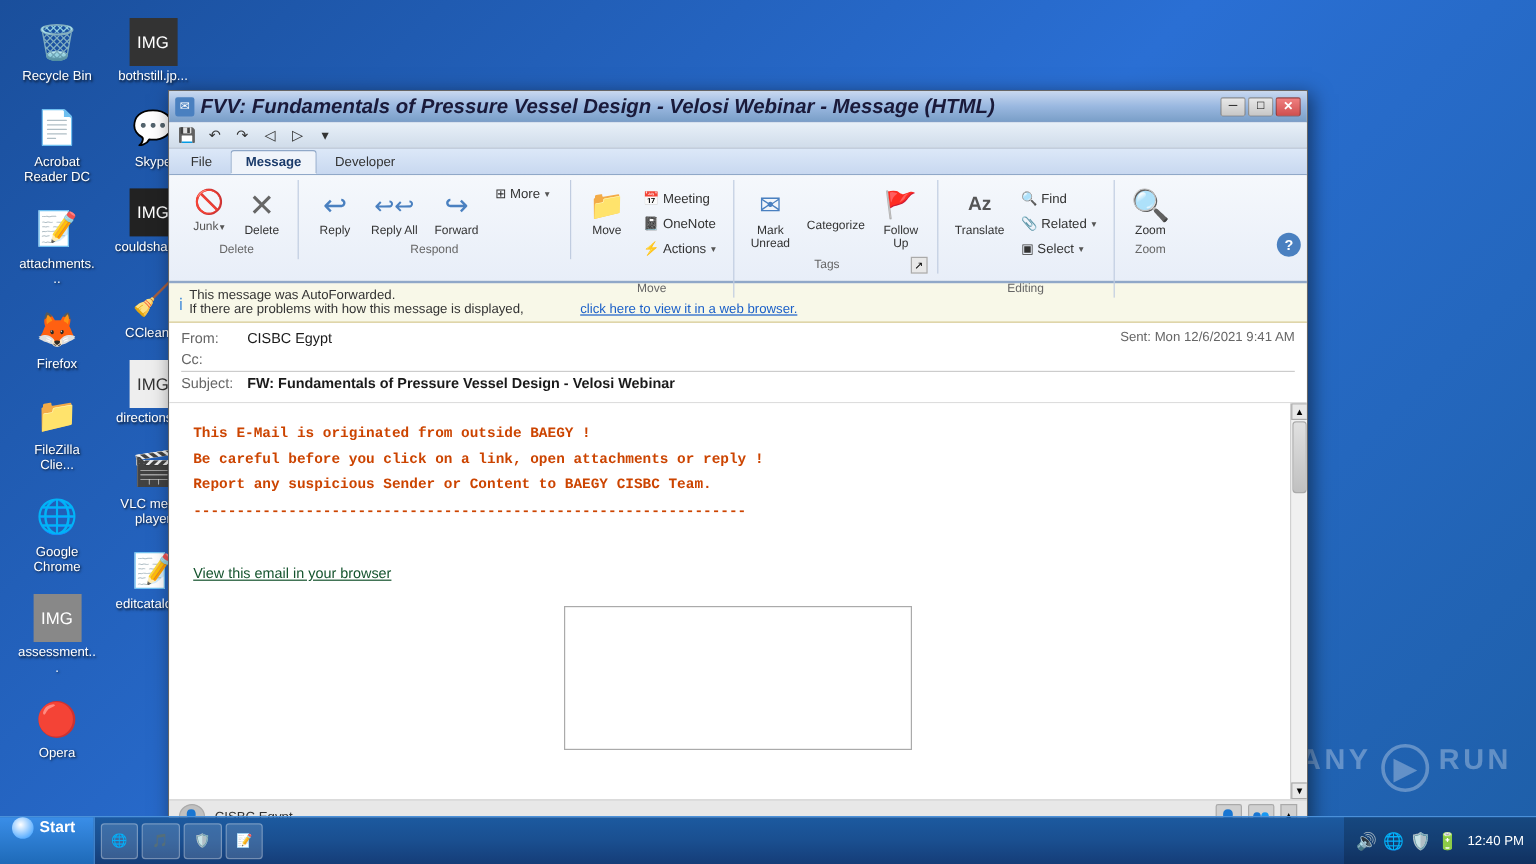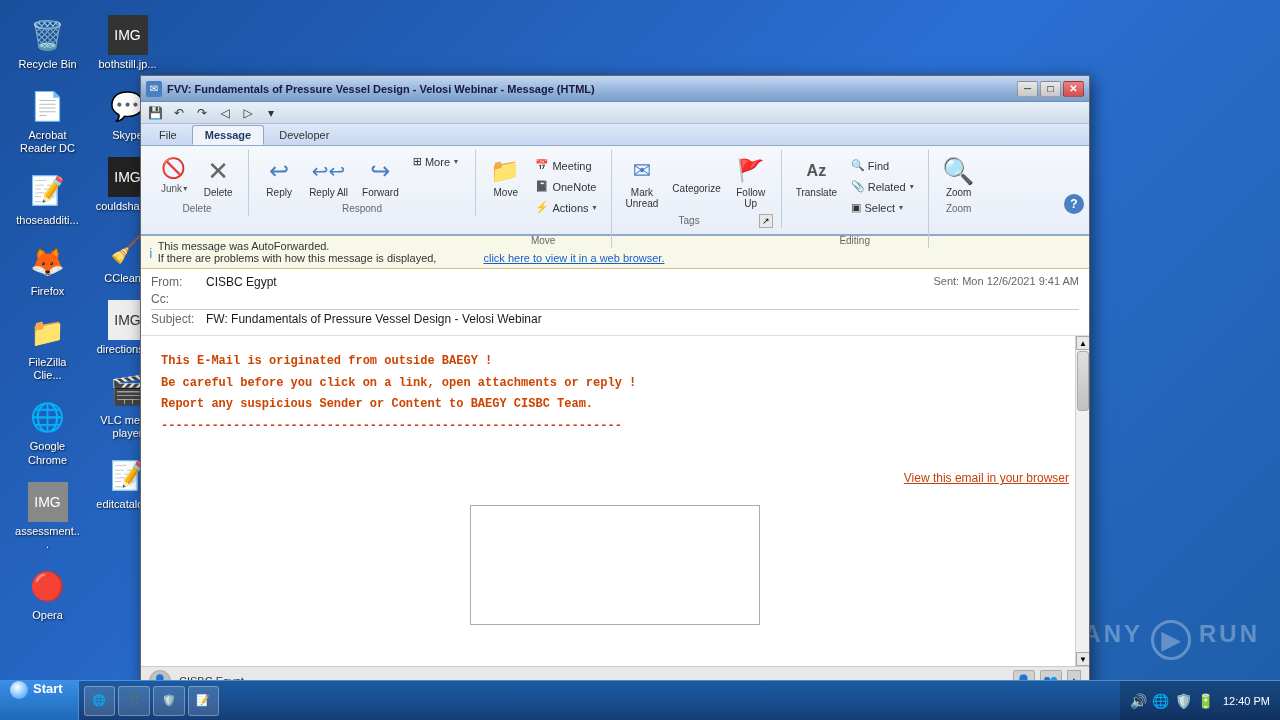--- a/index.html
+++ b/index.html
@@ -190,23 +190,24 @@
       background: #4a80c0;
       border-radius: 2px;
       font-size: 10px;
       display: flex;
       align-items: center;
       justify-content: center;
       color: white;
     }
 
     .title-bar-text {
-      font-size: 11px;
+      font-size: 17px;
       color: #1a1a3a;
       font-weight: bold;
+      font-style: italic;
     }
 
     .title-bar-controls {
       display: flex;
       gap: 2px;
     }
 
     .title-btn {
       width: 21px;
       height: 16px;
@@ -457,25 +458,25 @@
       font-size: 12px;
       line-height: 1.8;
     }
 
     .divider-line {
       color: #cc4400;
       font-family: 'Courier New', monospace;
     }
 
     .view-browser-link {
-      color: #c2410c;
+      color: #14532d;
       text-decoration: underline;
       cursor: pointer;
       display: block;
-      text-align: right;
+      text-align: left;
       margin: 20px auto;
       font-family: Arial, sans-serif;
       font-size: 12px;
     }
 
     .email-image-placeholder {
       width: 290px;
       height: 120px;
       border: 1px solid #aaa;
       margin: 10px auto;
@@ -630,21 +631,21 @@
     <div class="desktop-icon">
       <div class="icon-img">🗑️</div>
       <span class="icon-label">Recycle Bin</span>
     </div>
     <div class="desktop-icon">
       <div class="icon-img">📄</div>
       <span class="icon-label">Acrobat Reader DC</span>
     </div>
     <div class="desktop-icon">
       <div class="icon-img">📝</div>
-      <span class="icon-label">thoseadditi...</span>
+      <span class="icon-label">attachments...</span>
     </div>
     <div class="desktop-icon">
       <div class="icon-img">🦊</div>
       <span class="icon-label">Firefox</span>
     </div>
     <div class="desktop-icon">
       <div class="icon-img">📁</div>
       <span class="icon-label">FileZilla Clie...</span>
     </div>
     <div class="desktop-icon">
@@ -880,21 +881,21 @@
           <span>Sent:</span>&nbsp;<span>Mon 12/6/2021 9:41 AM</span>
         </span>
       </div>
       <div class="email-header-row">
         <span class="email-header-label">Cc:</span>
         <span class="email-header-value"></span>
       </div>
       <div class="header-divider"></div>
       <div class="email-header-row">
         <span class="email-header-label">Subject:</span>
-        <span class="email-header-value" style="font-weight:normal;">FW: Fundamentals of Pressure Vessel Design - Velosi Webinar</span>
+        <span class="email-header-value" style="font-weight:bold;">FW: Fundamentals of Pressure Vessel Design - Velosi Webinar</span>
       </div>
     </div>
 
     <div class="email-body-container">
       <div class="email-body">
         <div class="warning-text">
           <div>This E-Mail is originated from outside BAEGY !</div>
           <div>Be careful before you click on a link, open attachments or reply !</div>
           <div>Report any suspicious Sender or Content to BAEGY CISBC Team.</div>
           <div class="divider-line">----------------------------------------------------------------</div>

